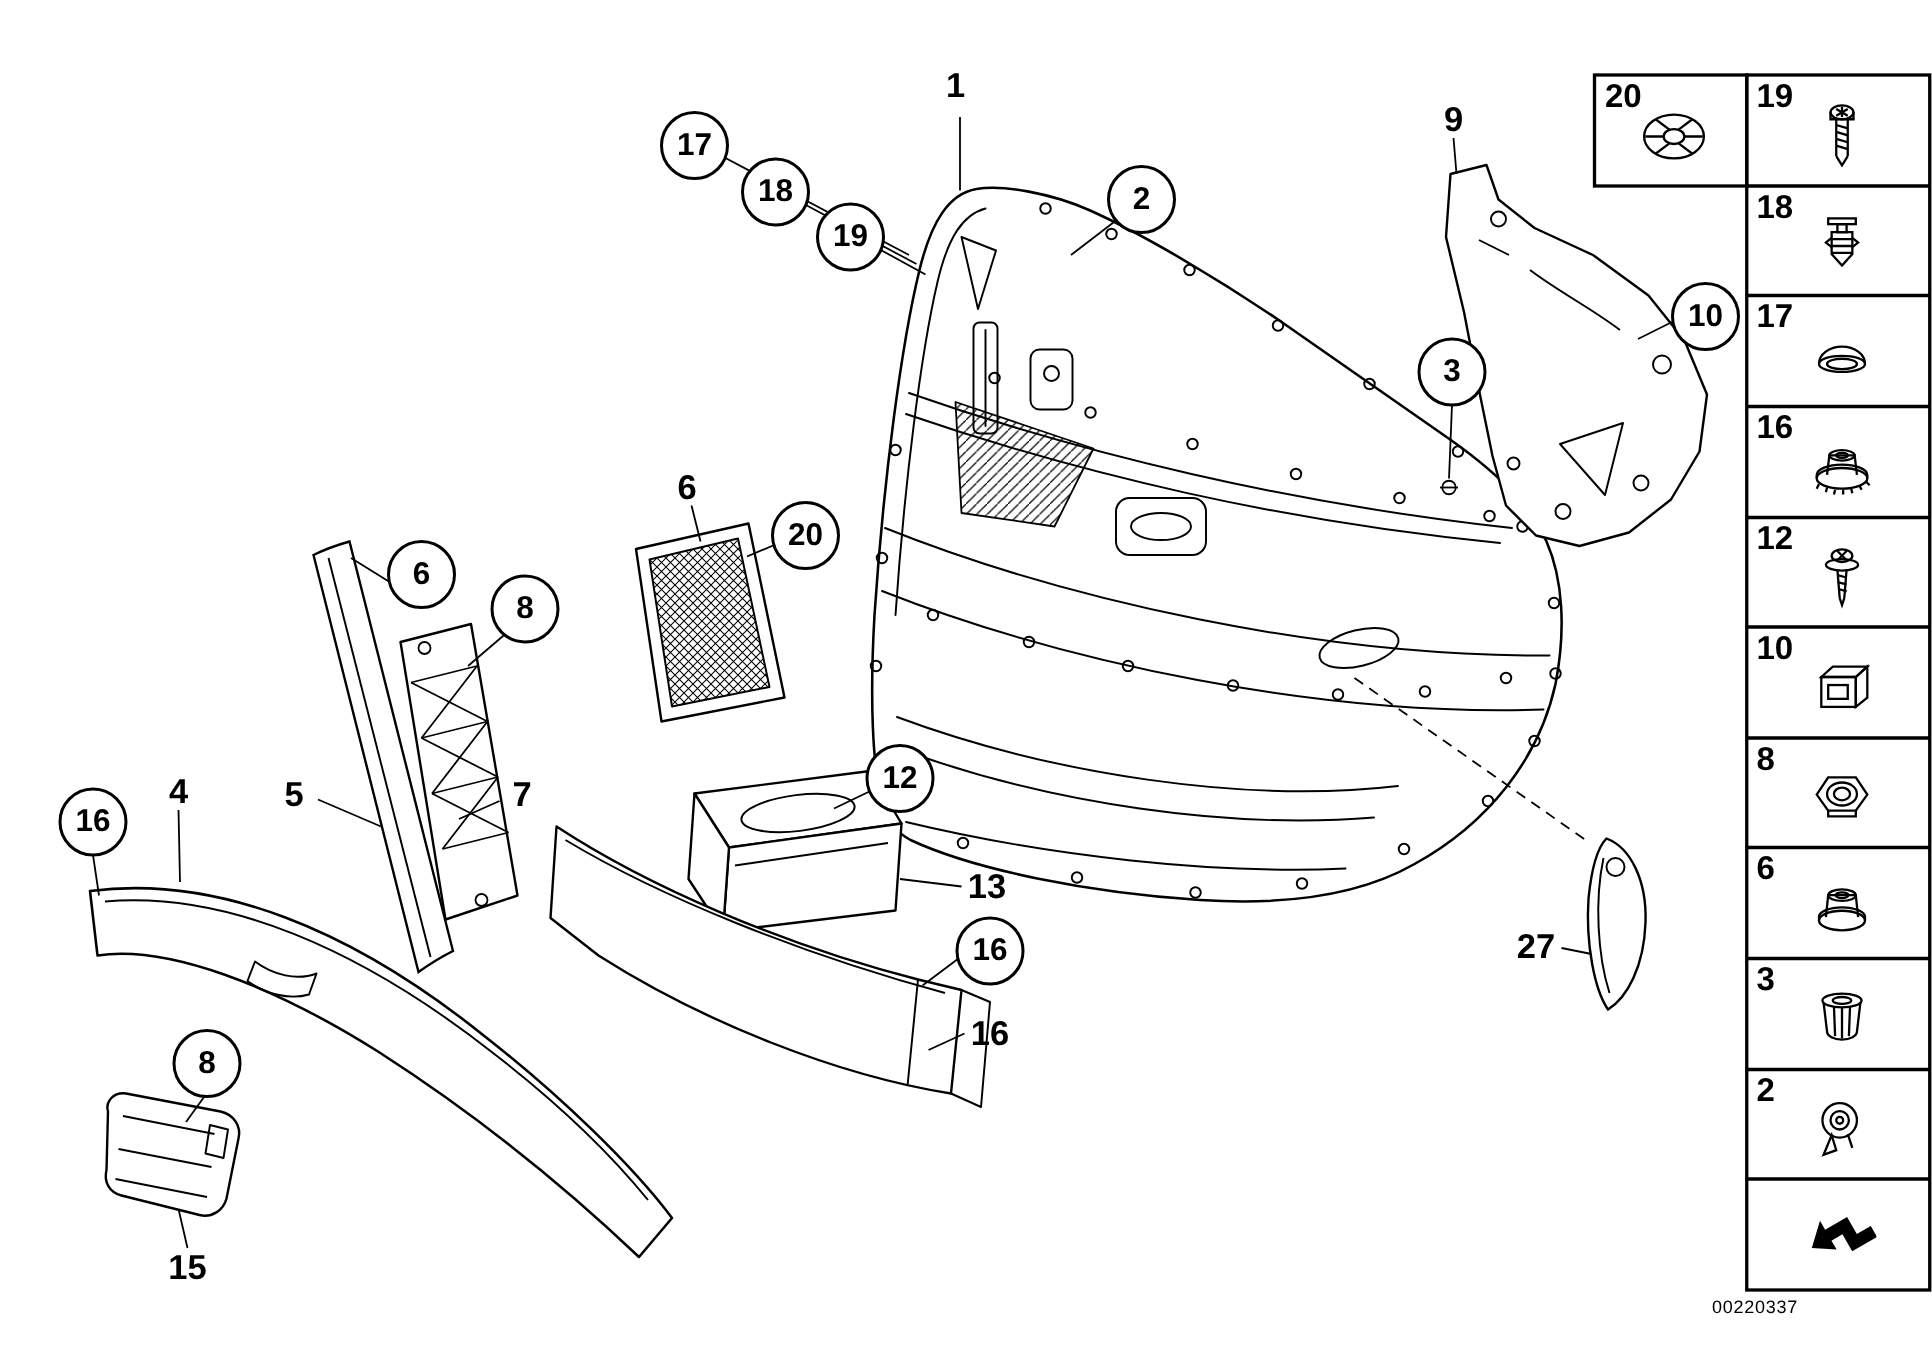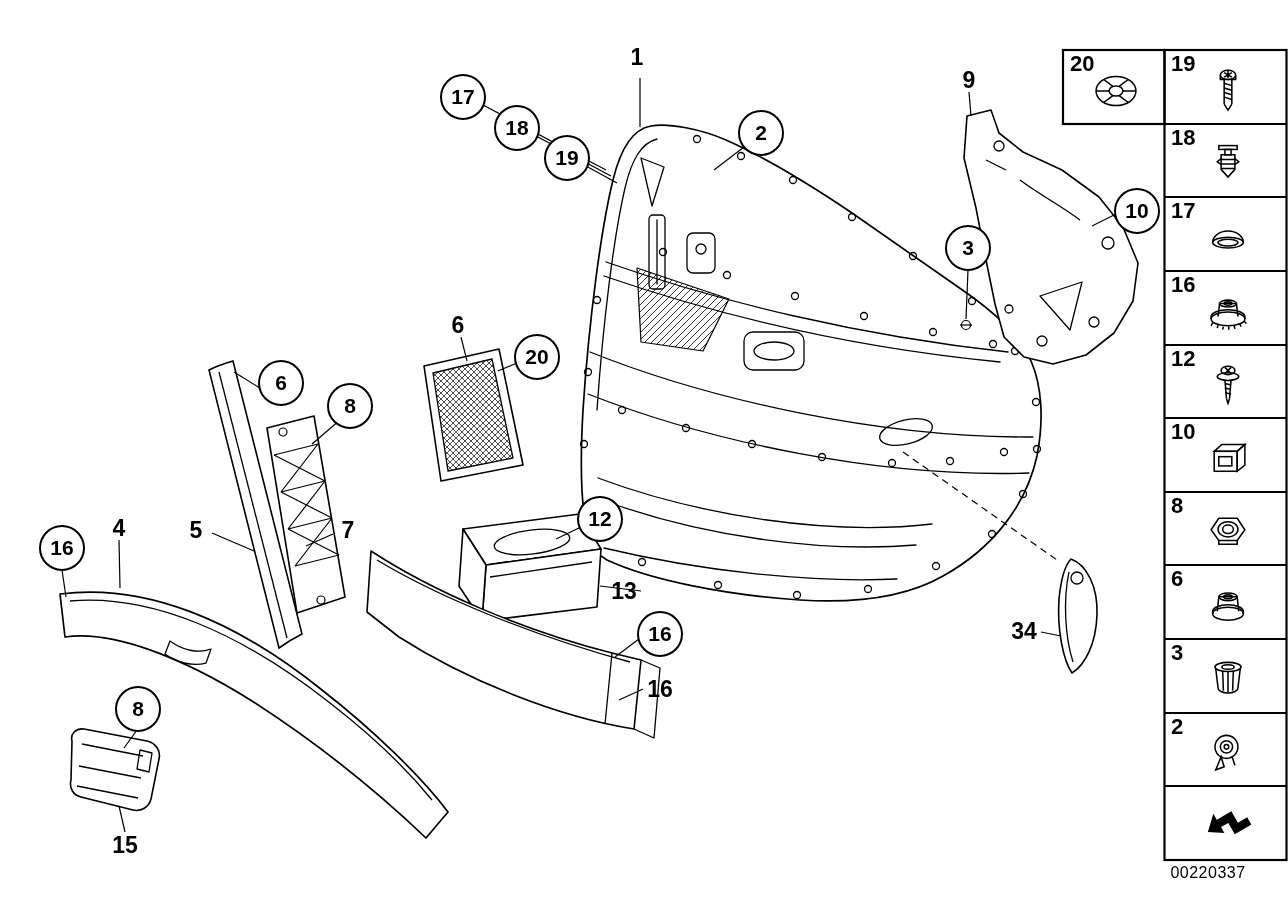--- a/index.html
+++ b/index.html
@@ -9,22 +9,22 @@
   .callout{position:absolute;transform:translate(-50%,-50%);font-weight:bold;
            color:#000;white-space:nowrap;user-select:none;}
   .callout.circle{width:42px;height:42px;border:2.5px solid #000;border-radius:50%;
                   background:#fff;display:flex;align-items:center;justify-content:center;
                   font-size:21px;}
   .callout.plain{font-size:23px;}
   .legend-cell{position:absolute;}
   .legend-num{position:absolute;top:3px;left:7px;font-size:22px;font-weight:bold;line-height:1;}
   .licon{position:absolute;left:52%;top:55%;transform:translate(-50%,-50%);
          width:46px;height:46px;}
-  .drawing-number{position:absolute;left:1146px;top:864px;width:124px;text-align:center;
-                  font-size:16px;letter-spacing:.5px;}
+  .drawing-number{position:absolute;left:1108px;top:864px;width:124px;text-align:center;
+                  font-size:12px;letter-spacing:.5px;}
 </style>
 </head>
 <body>
 
 <div class="stage">
 
   <svg id="art" width="1288" height="910" viewBox="0 0 1288 910">
     <defs>
       <pattern id="hatch" width="7" height="7" patternUnits="userSpaceOnUse">
         <path d="M0,7 L7,0" stroke="#000" stroke-width="0.8"></path>
@@ -313,26 +313,26 @@
     <div class="callout circle" style="left:968px;top:248px">3</div>
     <div class="callout plain" style="left:458px;top:325px">6</div>
     <div class="callout circle" style="left:537px;top:357px">20</div>
     <div class="callout circle" style="left:281px;top:383px">6</div>
     <div class="callout circle" style="left:350px;top:406px">8</div>
     <div class="callout plain" style="left:119px;top:528px">4</div>
     <div class="callout plain" style="left:196px;top:530px">5</div>
     <div class="callout plain" style="left:348px;top:530px">7</div>
     <div class="callout circle" style="left:62px;top:548px">16</div>
     <div class="callout circle" style="left:600px;top:519px">12</div>
-    <div class="callout plain" style="left:624px;top:591px">13</div>
+    <div class="callout plain" style="left:658px;top:591px">13</div>
     <div class="callout circle" style="left:660px;top:634px">16</div>
     <div class="callout plain" style="left:660px;top:689px">16</div>
     <div class="callout circle" style="left:138px;top:709px">8</div>
     <div class="callout plain" style="left:125px;top:845px">15</div>
-    <div class="callout plain" style="left:1024px;top:631px">34</div>
+    <div class="callout plain" style="left:1024px;top:631px">27</div>
   </div>
 
   <div>
     <div class="legend-cell" style="left:1063px;top:50px;width:101px;height:74px">
       <span class="legend-num">20</span>
       <svg class="licon" viewBox="0 0 60 60">
           <use href="#grommet-icon"></use>
         </svg>
     </div>
     <div class="legend-cell" style="left:1164px;top:50px;width:123px;height:74px">

